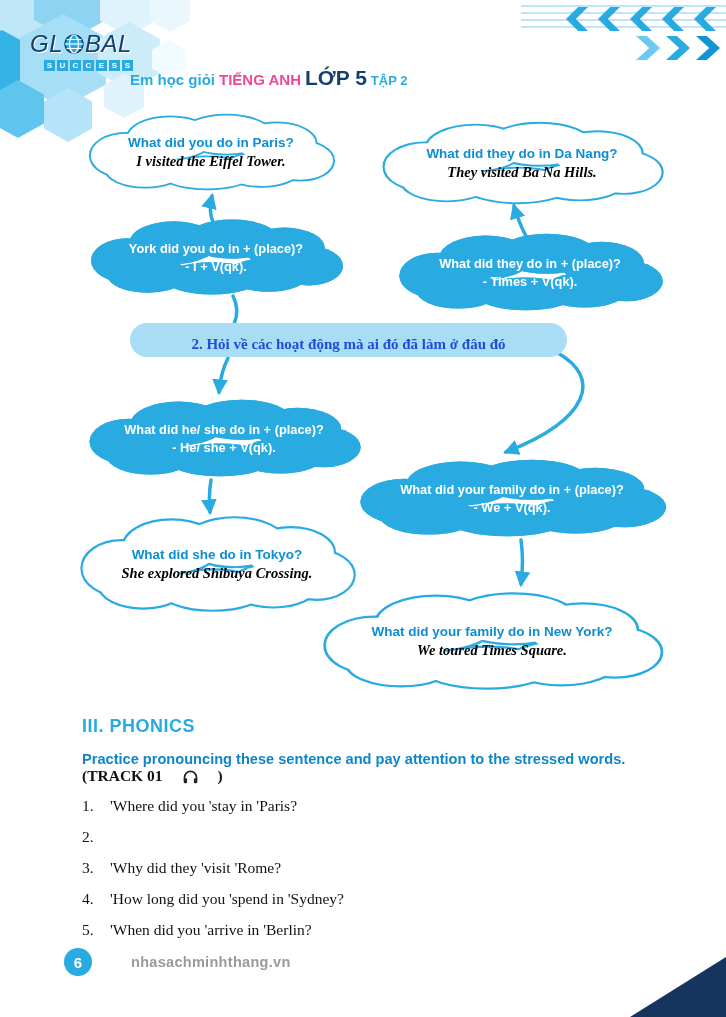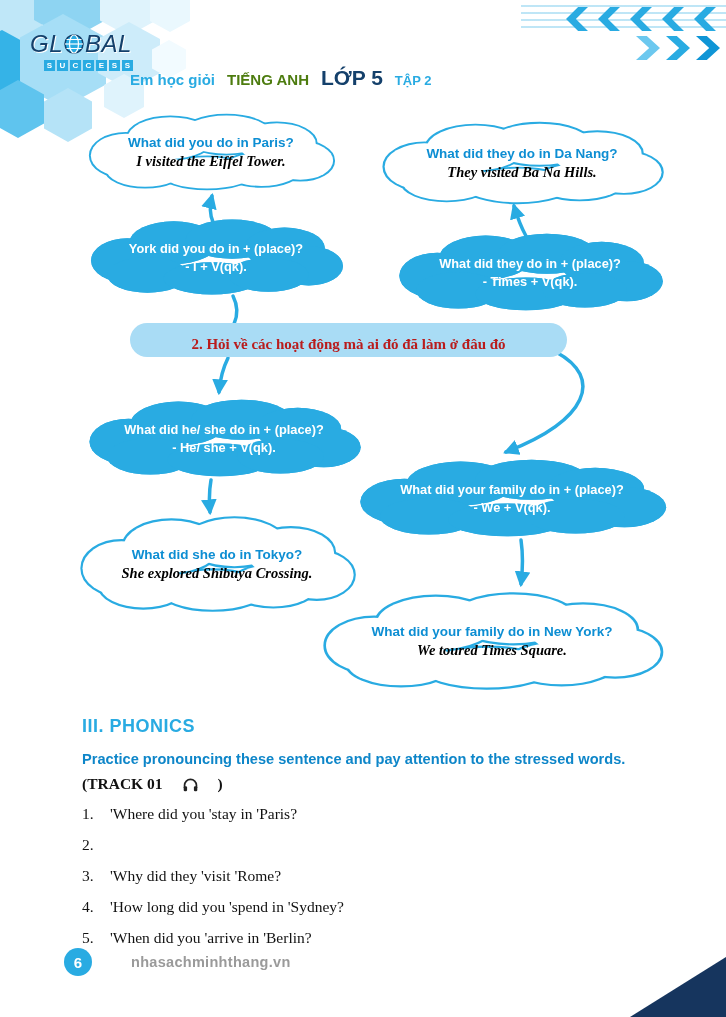--- a/index.html
+++ b/index.html
@@ -22,46 +22,46 @@
   
   .chev-band{position:absolute;top:5px;right:0;width:205px;height:28px;z-index:3;
     display:flex;align-items:center;justify-content:flex-end;gap:10px;padding-right:10px;box-sizing:border-box;
     background:repeating-linear-gradient(to bottom,rgba(41,171,226,.30) 0 2px,transparent 2px 7px);}
   .chev-left{width:22px;height:24px;background:#29ABE2;
     clip-path:polygon(100% 0,55% 0,0 50%,55% 100%,100% 100%,45% 50%);}
   .chev-row2{position:absolute;top:36px;right:6px;display:flex;gap:6px;z-index:3;}
   .chev-right{width:24px;height:24px;
     clip-path:polygon(0 0,45% 0,100% 50%,45% 100%,0 100%,55% 50%);}
   
-  .book-title{position:absolute;left:130px;top:66px;z-index:3;display:flex;align-items:baseline;gap:12px;white-space:nowrap;}
+  .book-title{position:absolute;left:130px;top:66px;z-index:3;display:flex;align-items:baseline;gap:4px;white-space:nowrap;}
   .bt-series{color:#29ABE2;font-weight:bold;font-size:15px;}
-  .bt-subject{color:#4d7c0f;font-weight:bold;font-size:15px;}
+  .bt-subject{color:#ec4899;font-weight:bold;font-size:15px;}
   .bt-grade{color:#14406b;font-weight:bold;font-size:21px;}
   .bt-volume{color:#29ABE2;font-weight:bold;font-size:13px;}
   
   .arrows-svg{position:absolute;left:0;top:0;width:726px;height:1017px;z-index:1;pointer-events:none;}
   .cloud{position:absolute;z-index:2;}
   .cloud-svg{position:absolute;left:0;top:0;width:100%;height:100%;overflow:visible;}
   .white-cloud .cloud-stroke{fill:#ffffff;stroke:#29ABE2;stroke-width:4;}
   .white-cloud .cloud-fill{fill:#ffffff;}
   .blue-cloud .cloud-stroke{fill:#29ABE2;}
   .blue-cloud .cloud-fill{fill:#29ABE2;}
   .cloud-text{position:absolute;inset:0;display:flex;flex-direction:column;align-items:center;
     justify-content:center;gap:3px;text-align:center;padding:8px 20px;box-sizing:border-box;}
   .cq{color:#0d8ed3;font-weight:bold;font-size:13.5px;}
   .ca{color:#000;font-weight:bold;font-style:italic;font-size:14.5px;font-family:"Liberation Serif",serif;}
   .bl{color:#ffffff;font-weight:bold;font-size:12.8px;}
   .banner{position:absolute;left:130px;top:323px;width:437px;height:34px;z-index:2;
     background:#a9dcf5;border-radius:18px;display:flex;align-items:center;justify-content:center;}
-  .banner-text{font-family:"Liberation Serif",serif;font-weight:bold;font-size:15px;color:#b91c1c;margin-top:9px;}
+  .banner-text{font-family:"Liberation Serif",serif;font-weight:bold;font-size:15px;color:#1d4ed8;margin-top:9px;}
   
   .phonics{position:absolute;left:82px;top:716px;width:566px;z-index:2;}
   .ph-heading{color:#29ABE2;font-weight:bold;font-size:18px;letter-spacing:.5px;}
   .ph-instruction{margin-top:14px;color:#0e86c9;font-weight:bold;font-size:14.6px;text-align:justify;}
-  .ph-track{margin-top:8px;display:flex;align-items:center;gap:19px;
+  .ph-track{display:flex;align-items:center;gap:19px;
     font-family:"Liberation Serif",serif;font-weight:bold;font-size:15.5px;color:#111;}
   .ph-list{margin-top:12px;font-family:"Liberation Serif",serif;font-size:15.5px;color:#111;}
   .ph-item{display:flex;margin-bottom:13px;}
   .ph-num{width:28px;flex:0 0 auto;}
   
   .footer{position:absolute;left:64px;top:948px;display:flex;align-items:center;gap:18px;z-index:2;}
   .page-circle{width:28px;height:28px;border-radius:50%;background:#29ABE2;color:#fff;
     display:flex;align-items:center;justify-content:center;font-weight:bold;font-size:15px;}
   .site{color:#9a9a9a;font-weight:bold;font-size:14.5px;letter-spacing:.3px;margin-left:21px;}
   .corner-tri{position:absolute;right:0;bottom:0;width:96px;height:60px;background:#16355e;

